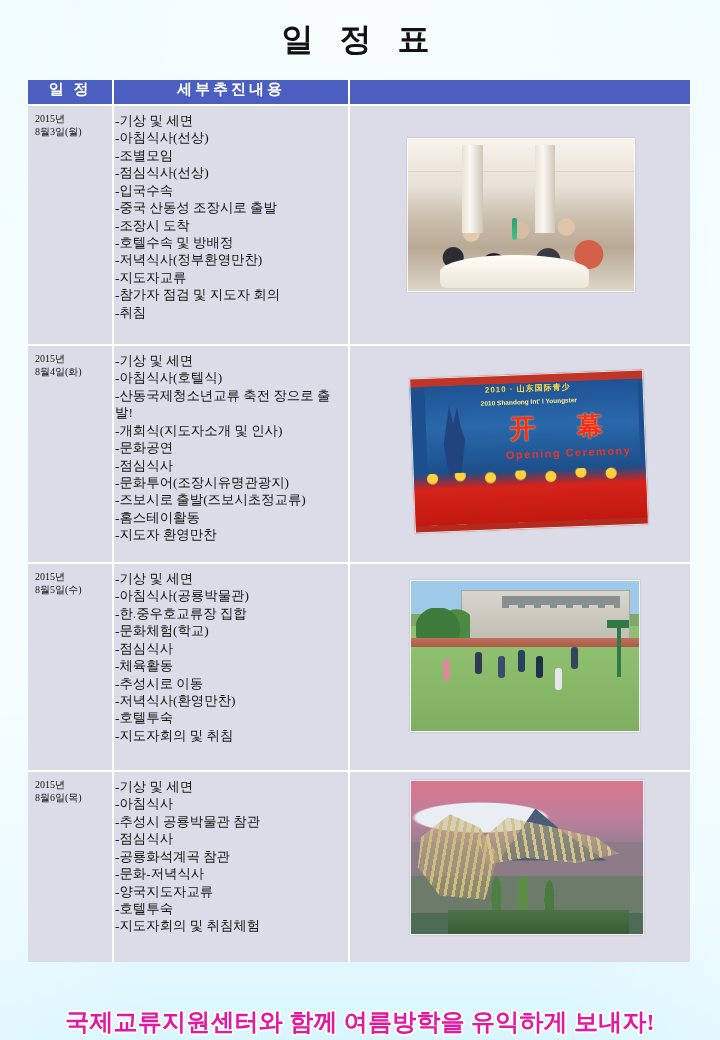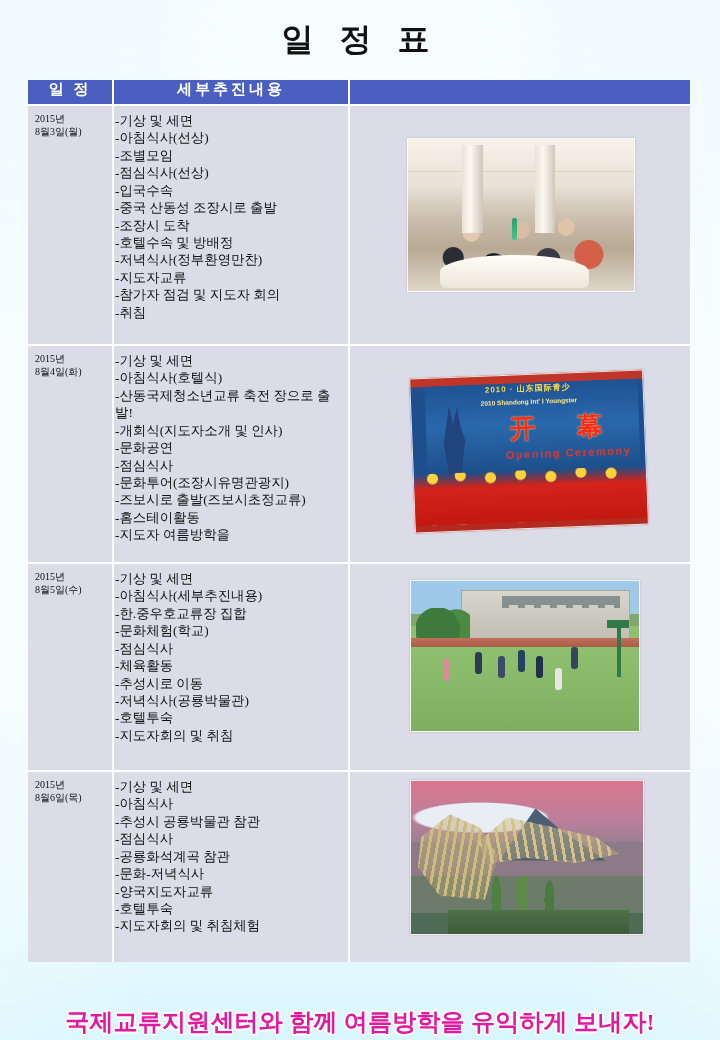--- a/index.html
+++ b/index.html
@@ -349,21 +349,21 @@
         <td class="detail">
           <div>-기상 및 세면</div>
           <div>-아침식사(호텔식)</div>
           <div>-산동국제청소년교류 축전 장으로 출발!</div>
           <div>-개회식(지도자소개 및 인사)</div>
           <div>-문화공연</div>
           <div>-점심식사</div>
           <div>-문화투어(조장시유명관광지)</div>
           <div>-즈보시로 출발(즈보시초정교류)</div>
           <div>-홈스테이활동</div>
-          <div>-지도자 여름방학을</div>
+          <div>-지도자 환영만찬</div>
         </td>
         <td class="media" style="height:218px;">
           <div class="photo ph-opening">
             <div class="banner"></div>
             <div class="mascot"></div>
             <div class="t1">2010 · 山东国际青少</div>
             <div class="t2">2010  Shandong Int' l Youngster</div>
             <div class="t3">开 幕</div>
             <div class="t4">Opening Ceremony</div>
             <div class="dancers"></div>
@@ -371,27 +371,27 @@
         </td>
       </tr>
 
       <tr>
         <td class="date">
           <span class="date-line">2015년</span>
           <span class="date-line">8월5일(수)</span>
         </td>
         <td class="detail">
           <div>-기상 및 세면</div>
-          <div>-아침식사(세부추진내용)</div>
+          <div>-아침식사(공룡박물관)</div>
           <div>-한.중우호교류장 집합</div>
           <div>-문화체험(학교)</div>
           <div>-점심식사</div>
           <div>-체육활동</div>
           <div>-추성시로 이동</div>
-          <div>-저녁식사(공룡박물관)</div>
+          <div>-저녁식사(환영만찬)</div>
           <div>-호텔투숙</div>
           <div>-지도자회의 및 취침</div>
         </td>
         <td class="media" style="height:208px;">
           <div class="photo ph-school">
             <div class="bld">
               <div class="win"></div>
             </div>
             <div class="trees"></div>
             <div class="track"></div>

